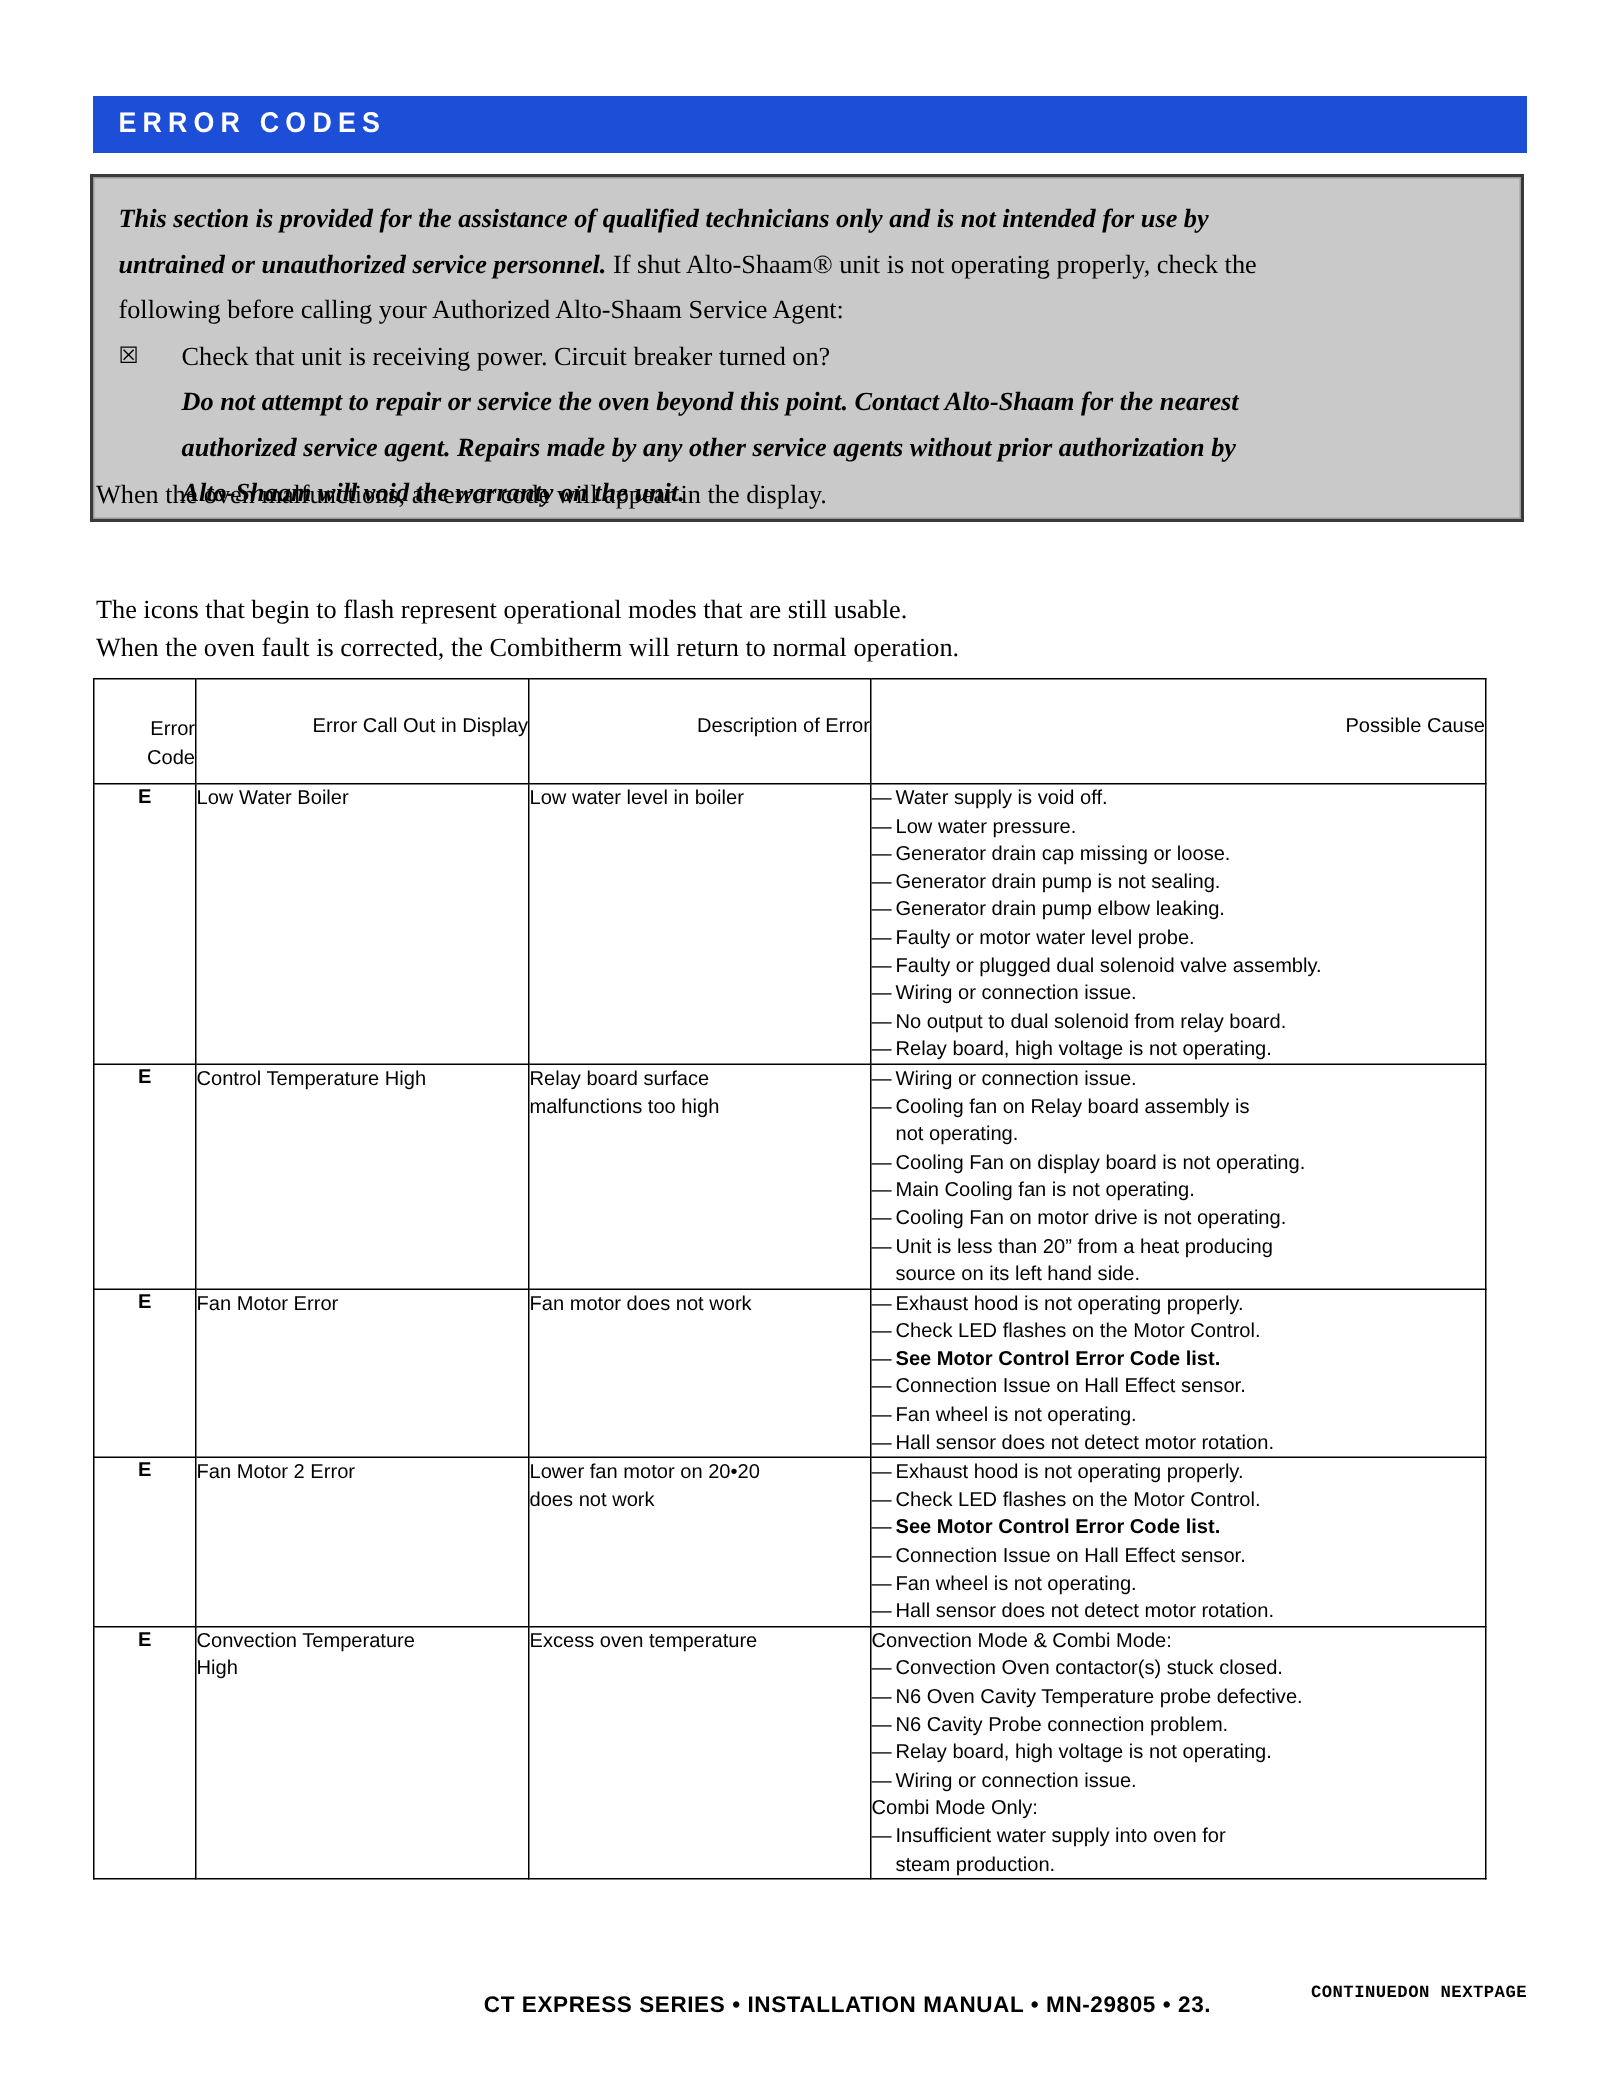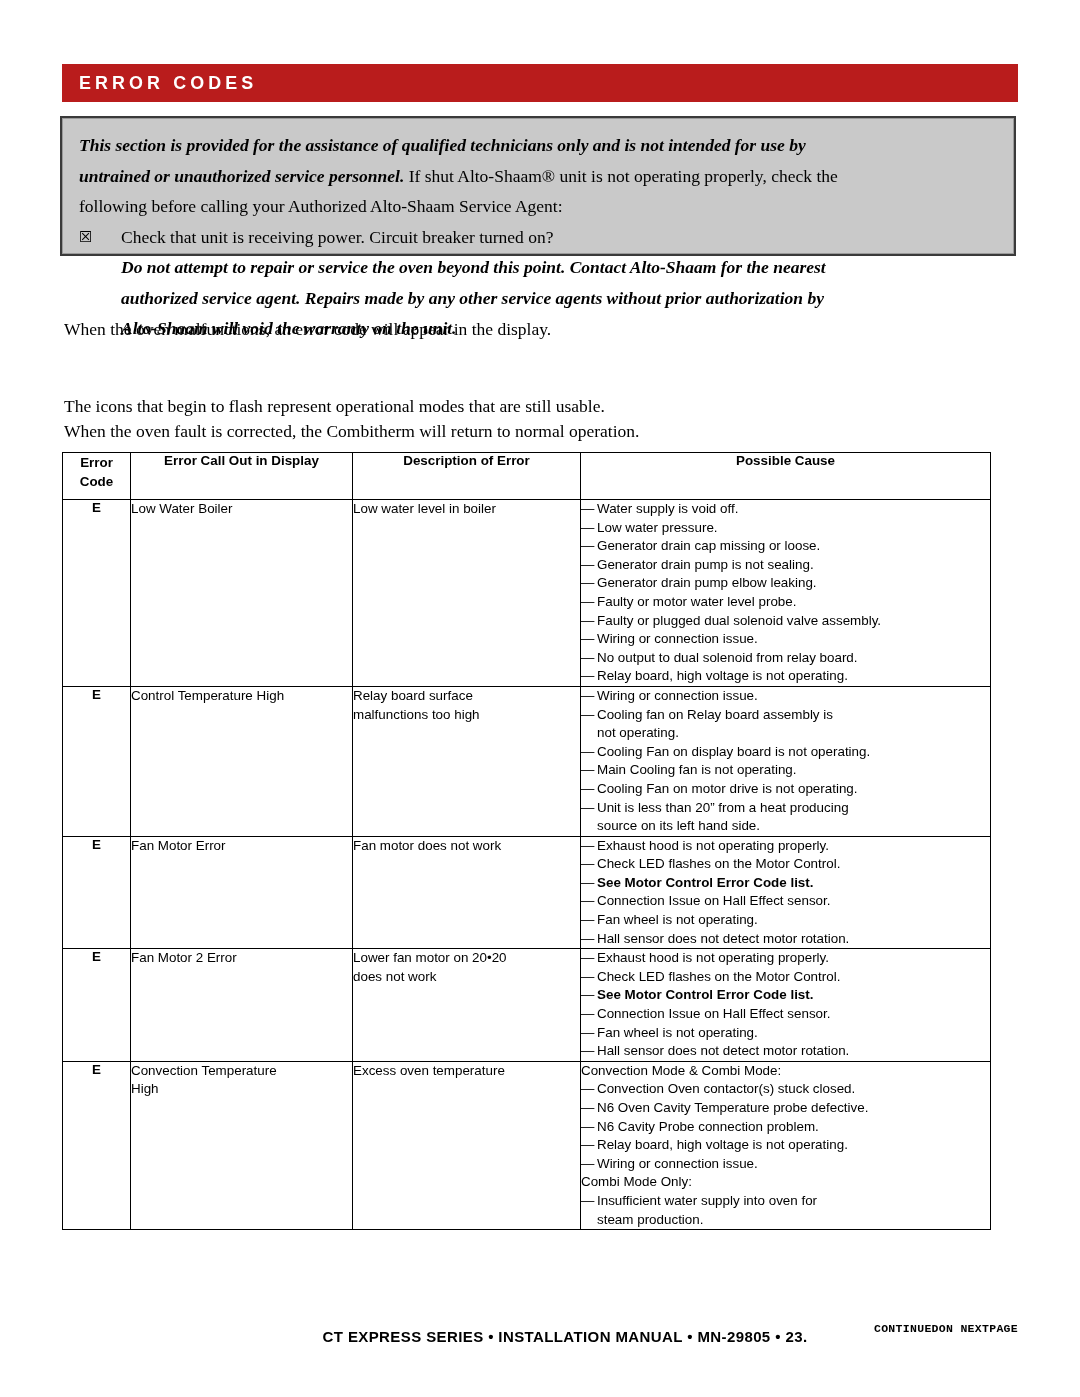--- a/index.html
+++ b/index.html
@@ -23,42 +23,42 @@
     height: 1397px;
   }
 
   
   .section-bar {
     position: absolute;
     left: 62px;
     top: 64px;
     width: 956px;
     height: 38px;
-    background: #b91c1c;
+    background: #1d4ed8;
     display: flex;
     align-items: center;
   }
   .section-bar-title {
     color: #ffffff;
     font-family: "Liberation Sans", sans-serif;
     font-weight: bold;
     font-size: 19px;
     letter-spacing: 4.4px;
     padding-left: 18px;
     transform: scaleX(0.94);
     transform-origin: left center;
   }
 
   
   .notice-box {
     position: absolute;
     left: 62px;
     top: 118px;
     width: 952px;
-    height: 136px;
+    height: 228px;
     background: #c9c9c9;
     border: 1px solid #9a9a9a;
     box-shadow: 0 0 0 2px #3a3a3a;
     box-sizing: border-box;
     padding: 11px 16px 8px 16px;
   }
   .notice-line {
     font-size: 17.5px;
     line-height: 30.5px;
     white-space: nowrap;
@@ -121,25 +121,25 @@
     table-layout: fixed;
     font-family: "Liberation Sans", sans-serif;
     font-size: 13.4px;
   }
   .err-table td, .err-table th {
     border: 1px solid #000000;
     vertical-align: top;
     padding: 0;
   }
   .err-table thead th {
-    text-align: center;
-    font-weight: bold;
+    text-align: right;
+    font-weight: normal;
     height: 46px;
     vertical-align: top;
-    padding-top: 0;
+    padding-top: 23px;
   }
   .col-code   { width: 68px; }
   .col-callout{ width: 222px; }
   .col-desc   { width: 228px; }
   .col-cause  { width: 410px; }
 
   .th-code-inner { line-height: 19px; }
 
   .cell-code {
     text-align: center;

